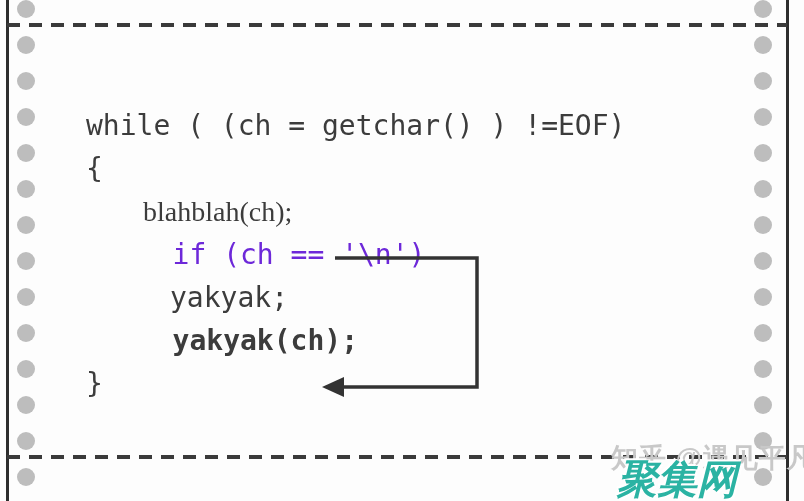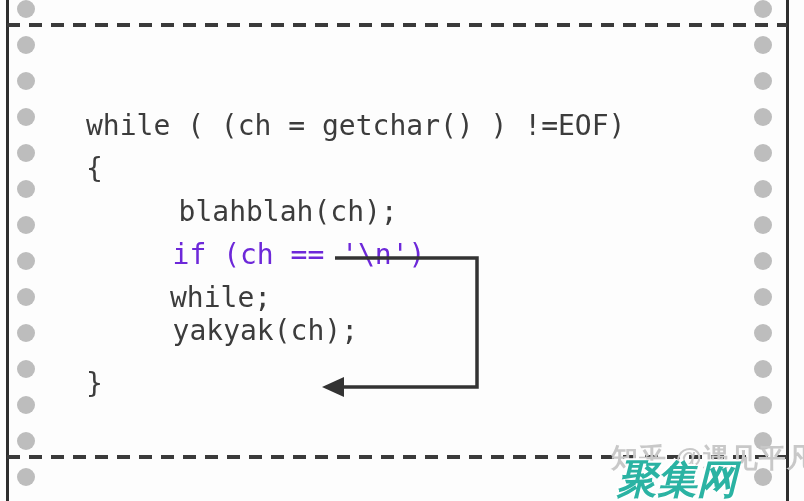--- a/index.html
+++ b/index.html
@@ -53,24 +53,24 @@
     font-family: "DejaVu Sans Mono", "Liberation Mono", monospace;
     font-size: 28px;
     line-height: 28px;
     font-weight: 500;
     color: #3c3c3c;
     white-space: pre;
     margin-top: 40px;
   }
   .l1 { left: 86px;  top: 72px; }
   .l2 { left: 86px;  top: 115px; }
-  .l3 { left: 128px; top: 158px; }
+  .l3 { left: 122px; top: 158px; font-family: Liberation Serif, serif; }
   .l4 { left: 122px; top: 201px; }
   .l5 { left: 170px; top: 244px; }
-  .l6 { left: 122px; top: 277px; }
+  .l6 { left: 122px; top: 287px; font-weight: bold; }
   .l7 { left: 86px;  top: 330px; }
   .l8 { left: 86px;  top: 374px; }
   
   .arrow-svg {
     position: absolute;
     left: 318px;
     top: 248px;
     width: 170px;
     height: 152px;
   }
@@ -140,21 +140,21 @@
       <div class="hole" style="background: rgb(189, 189, 189);"></div>
       <div class="hole" style="background: rgb(189, 189, 189);"></div>
       <div class="hole" style="background: rgb(189, 189, 189);"></div>
       <div class="hole" style="background: rgb(189, 189, 189);"></div>
     </div>
 
   <div class="code-line l1" style="color: rgb(60, 60, 60);">while ( (ch = getchar() ) !=EOF)</div>
   <div class="code-line l2" style="color: rgb(60, 60, 60);">{</div>
   <div class="code-line l3" style="color: rgb(60, 60, 60);">   blahblah(ch);</div>
   <div class="code-line l4" style="color: #6d28d9;">   if (ch == '\n')</div>
-  <div class="code-line l5" style="color: rgb(60, 60, 60);">while;</div>
+  <div class="code-line l5" style="color: rgb(60, 60, 60);">yakyak;</div>
   <div class="code-line l6" style="color: rgb(60, 60, 60);">   yakyak(ch);</div>
   <div class="code-line l7" style="color: rgb(60, 60, 60);">}</div>
 
   <svg class="arrow-svg" viewBox="0 0 170 152" aria-hidden="true">
     <polyline points="17,10 159,10 159,139 24,139" fill="none" stroke="#333333" stroke-width="3.5" stroke-linejoin="miter"></polyline>
     <polygon points="4,139 26,129 26,149" fill="#333333"></polygon>
   </svg>
 
   <div class="wm-gray" style="color: rgb(200, 200, 200);">知乎 @遇见平凡</div>
   <div class="wm-teal" style="color: rgb(43, 179, 163);">聚集网</div>

